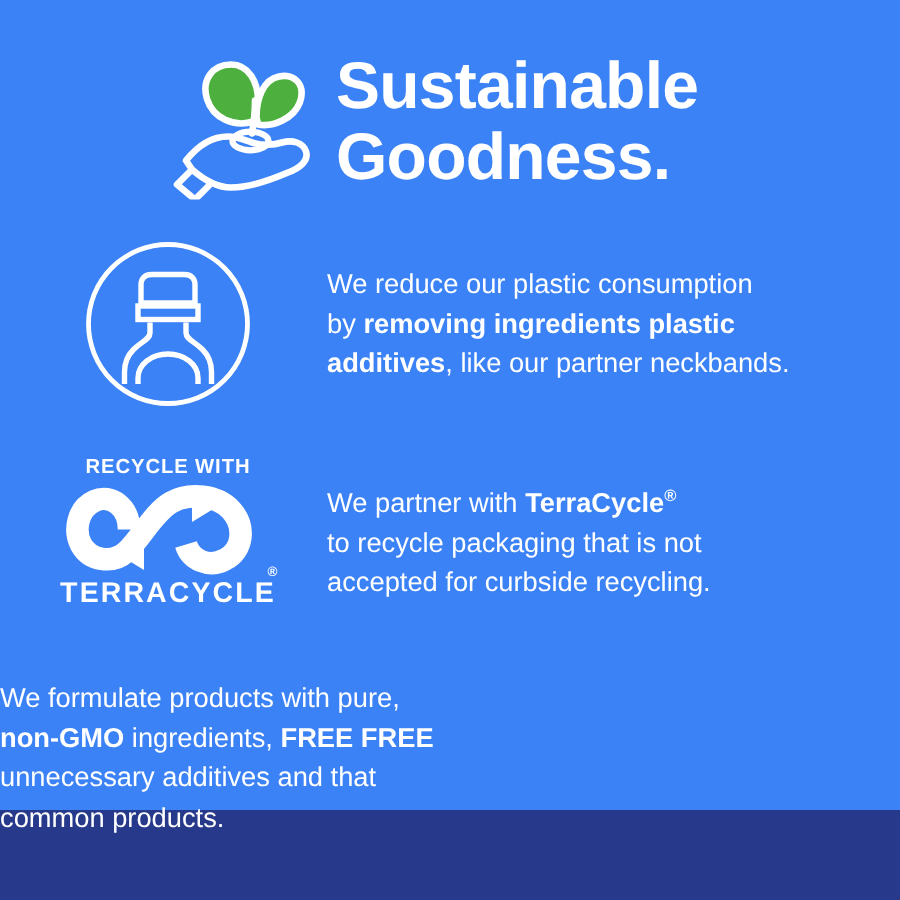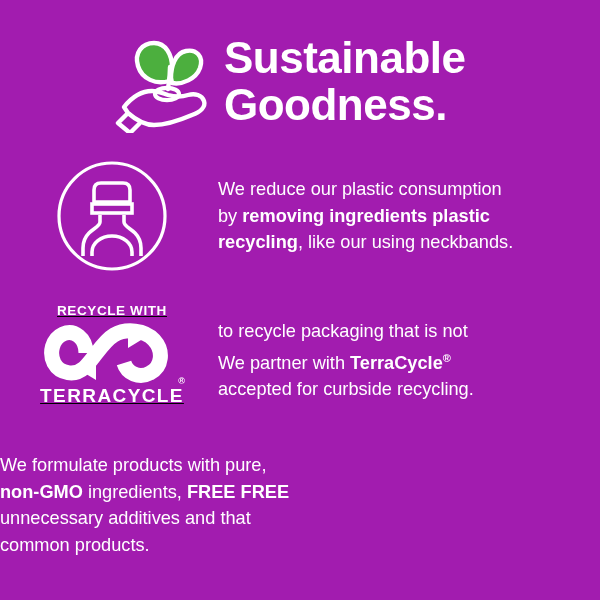--- a/index.html
+++ b/index.html
@@ -10,23 +10,23 @@
     width: 600px;
     height: 600px;
     background: #26398a;
     font-family: "Liberation Sans", sans-serif;
     overflow: hidden;
     position: relative;
   }
 
   .page {
     width: 600px;
-    height: 600px;
+    height: 540px;
     position: relative;
-    background: #a21caf;
+    background: #3b82f6;
   }
 
   
   .header {
     position: absolute;
     left: 0;
     top: 22px;
     width: 600px;
     height: 118px;
     display: flex;
@@ -67,21 +67,20 @@
   .feature-3 { top: 440px; }
 
   .icon-cell {
     width: 218px;
     flex: 0 0 218px;
     display: flex;
     justify-content: center;
     align-items: center;
     padding-left: 6px;
     box-sizing: border-box;
-    text-decoration: underline;
   }
   .icon-cell svg { display: block; }
 
   .text-cell {
     flex: 1 1 auto;
     color: #ffffff;
     font-size: 18.2px;
     line-height: 26.5px;
     font-weight: 400;
     padding-right: 14px;
@@ -178,21 +177,21 @@
           <path d="M44 55 L44 62 C44 66 38 68 33 73 C29 77 27 82 27 88 L27 96
                    M68 55 L68 62 C68 66 74 68 79 73 C83 77 85 82 85 88 L85 96" fill="none" stroke="#ffffff" stroke-width="3.6" stroke-linejoin="round"></path>
 
           <path d="M36 96 L36 92 C36 83 45 76 56 76 C67 76 76 83 76 92 L76 96" fill="none" stroke="#ffffff" stroke-width="3.6" stroke-linejoin="round"></path>
         </svg>
       </span>
     </div>
     <div class="text-cell">
         <span class="line"><span>We reduce our plastic consumption</span></span>
         <span class="line"><span>by </span><b>removing ingredients plastic</b></span>
-        <span class="line"><b>recycling</b><span>, like our using neckbands.</span></span>
+        <span class="line"><b>additives</b><span>, like our partner neckbands.</span></span>
       </div>
   </div>
 
   <div class="feature feature-2">
     <div class="icon-cell">
       <div class="tc-lockup">
         <div class="tc-top">RECYCLE WITH</div>
         <div class="tc-mark">
           <svg viewBox="0 0 144 62" width="144" height="62" aria-hidden="true">
 
@@ -203,22 +202,22 @@
             <path d="M56 36 L56 58 L38 47 Z" fill="#ffffff"></path>
 
             <path d="M88 26 L88 4 L106 15 Z" fill="#ffffff"></path>
           </svg>
           <span class="tc-reg">®</span>
         </div>
         <div class="tc-bottom">TERRACYCLE</div>
       </div>
     </div>
     <div class="text-cell">
+        <span class="line"><span>We partner with </span><b>TerraCycle<span class="reg">®</span></b></span>
         <span class="line"><span>to recycle packaging that is not</span></span>
-        <span class="line"><span>We partner with </span><b>TerraCycle<span class="reg">®</span></b></span>
         <span class="line"><span>accepted for curbside recycling.</span></span>
       </div>
   </div>
 
   <div class="feature feature-3">
     <div class="text-cell">
         <span class="line"><span>We formulate products with pure,</span></span>
         <span class="line"><b>non-GMO</b><span> ingredients, </span><b>FREE FREE</b></span>
         <span class="line"><span>unnecessary additives and that</span></span>
         <span class="line"><span>common products.</span></span>

